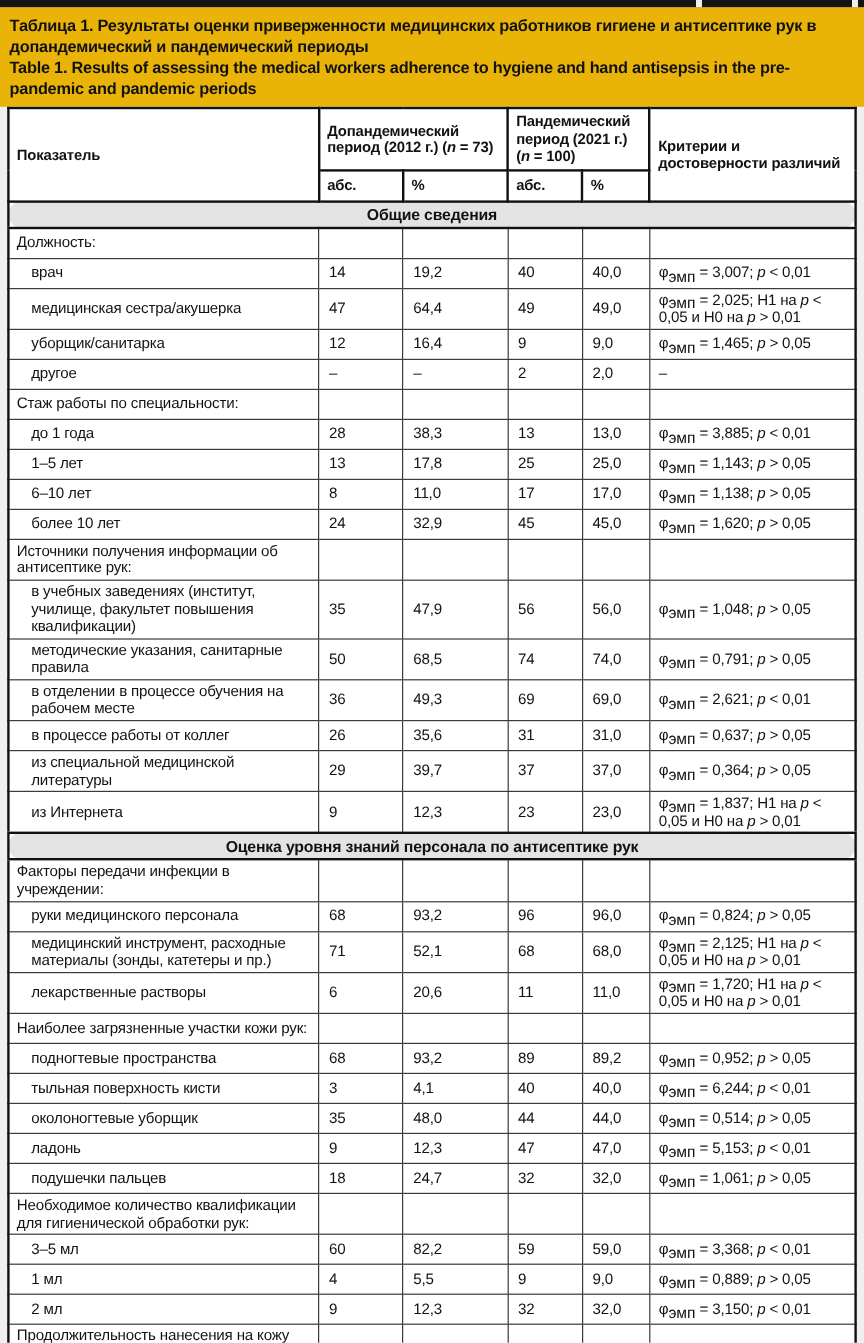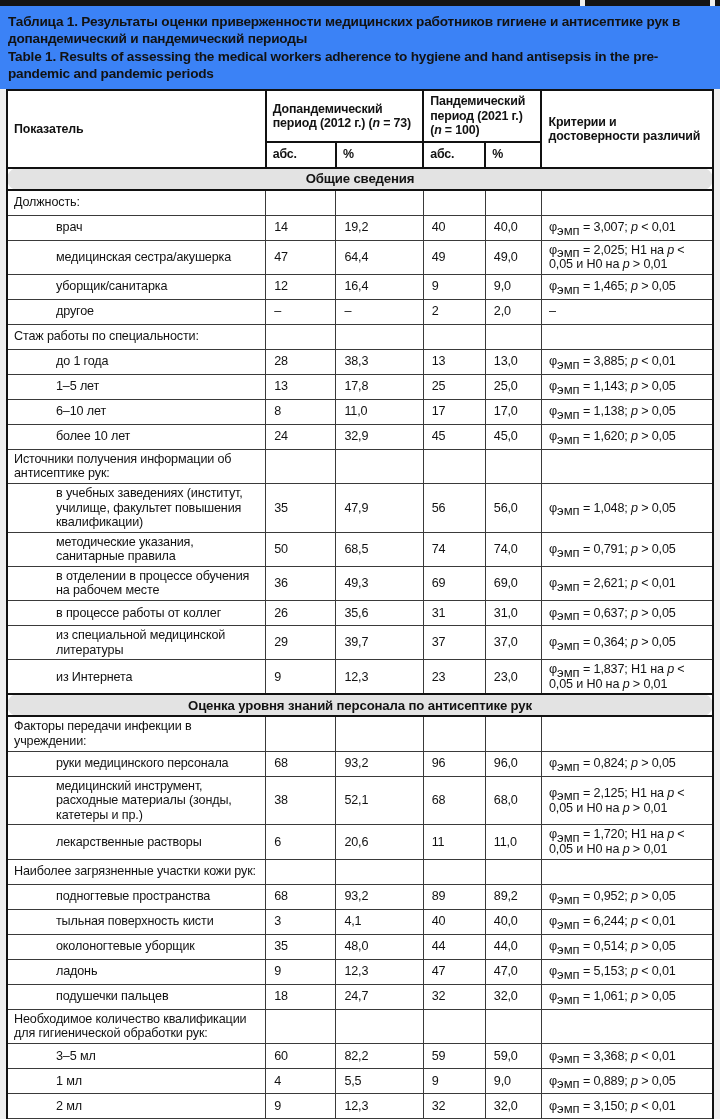--- a/index.html
+++ b/index.html
@@ -5,21 +5,21 @@
   html,body{margin:0;padding:0;}
   body{
     width:720px;height:1119px;
     background:#efefef;
     font-family:"Liberation Sans",sans-serif;
     color:#121212;
     overflow:hidden;
   }
   .topbar{position:relative;height:6px;background:#141414;}
   .topbar .notch{position:absolute;top:0;width:5px;height:6px;background:#efefef;}
-  .titles{padding:8px 21px 7px 8px;background:#3b82f6;}
+  .titles{padding:8px 21px 7px 8px;background:#eab308;}
   .title{font-weight:700;font-size:13.6px;line-height:1.24;letter-spacing:-0.2px;}
   .title.ru{margin-bottom:1px;}
 
   table.results{
     border-collapse:collapse;
     table-layout:fixed;
     width:708px;
     margin:0 0 0 6px;
     background:#ffffff;
     border:2px solid #111;
@@ -48,21 +48,21 @@
     text-align:center;
     font-weight:700;
     font-size:13.2px;
     border-top:2px solid #111;
     border-bottom:2px solid #111;
     padding:1px 4px;
     height:18px;
     border-radius:11px;
   }
   td.label{padding-left:6px;margin-left:40px;}
-  td.label.indent{padding-left:48px;}
+  td.label.indent{padding-left:18px;}
   td.num{padding-left:8px;}
   td.crit{padding-left:7px;}
   sub.phi-sub{font-size:13px;line-height:0;letter-spacing:0;margin-top:43px;}
   i{font-style:italic;}
 </style>
 </head>
 <body>
 
 <div class="topbar">
   <span class="notch" style="left:580px"></span>
@@ -251,21 +251,21 @@
       <tr>
         <td class="label indent">руки медицинского персонала</td>
         <td class="num">68</td>
         <td class="num">93,2</td>
         <td class="num">96</td>
         <td class="num">96,0</td>
         <td class="crit">φ<sub class="phi-sub">эмп</sub> = 0,824; <i>p</i> &gt; 0,05</td>
       </tr>
       <tr>
         <td class="label indent">медицинский инструмент, расходные материалы (зонды, катетеры и пр.)</td>
-        <td class="num">38</td>
+        <td class="num">71</td>
         <td class="num">52,1</td>
         <td class="num">68</td>
         <td class="num">68,0</td>
         <td class="crit">φ<sub class="phi-sub">эмп</sub> = 2,125; Н1 на <i>p</i> &lt; 0,05 и Н0 на <i>p</i> &gt; 0,01</td>
       </tr>
       <tr>
         <td class="label indent">лекарственные растворы</td>
         <td class="num">6</td>
         <td class="num">20,6</td>
         <td class="num">11</td>

